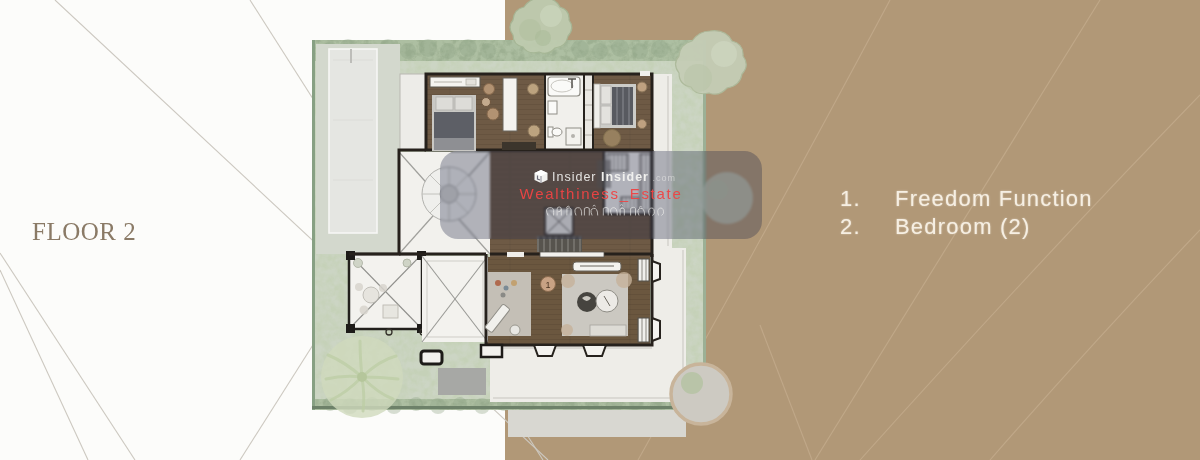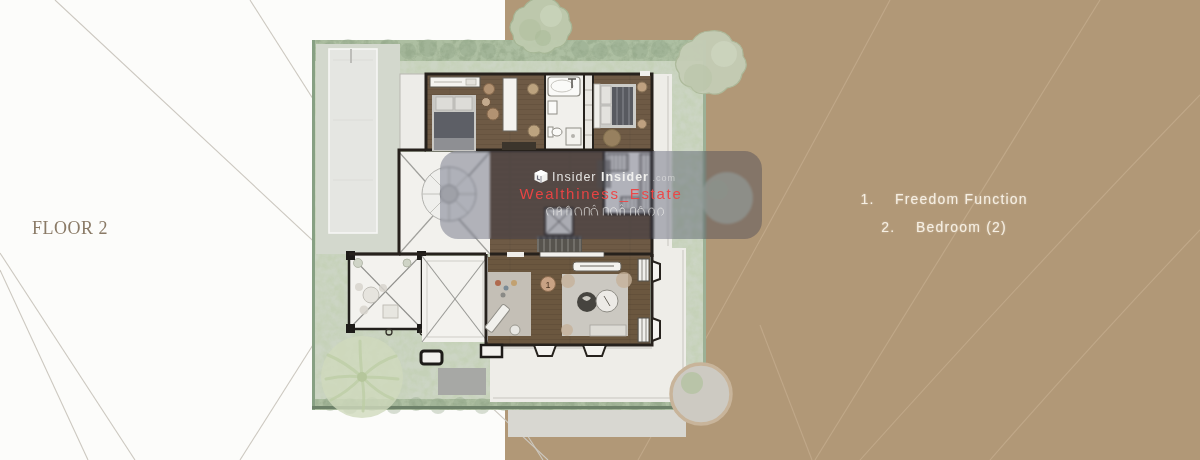--- a/index.html
+++ b/index.html
@@ -397,21 +397,21 @@
   </g>
   <circle cx="362" cy="377" r="5" fill="#b5c69b"></circle>
 </g>
 
 <g>
   <circle cx="701" cy="394" r="30" fill="#cdcac2" stroke="#c8b49a" stroke-width="3.5"></circle>
   <circle cx="692" cy="383" r="11" fill="#b9c4a8"></circle>
 </g>
 </svg>
 
-<div class="abs" style="left:32px;top:218px;font-family:'Liberation Serif',serif;font-size:18px;letter-spacing:0.5px;color:#8a7a66;">FLOOR 2</div>
+<div class="abs" style="left:32px;top:218px;font-family:'Liberation Serif',serif;font-size:25px;letter-spacing:0.5px;color:#8a7a66;">FLOOR 2</div>
 
 <div class="abs" style="left:440px;top:151px;width:322px;height:88px;background:rgba(32,39,70,0.31);border-radius:18px;backdrop-filter:blur(1.2px);"></div>
 
 <div class="abs" style="left:444px;top:170px;width:322px;text-align:center;color:#f0f0ee;font-size:12.5px;letter-spacing:1px;white-space:nowrap;">
   <svg width="14" height="13" viewBox="0 0 14 13" style="vertical-align:-2px;margin-right:4px;">
         <path d="M7,0 L13.5,3 L13.5,10 L7,13 L0.5,10 L0.5,3 Z" fill="#f2f2f0"></path>
         <path d="M7,0 L13.5,3 L7,6 L0.5,3 Z" fill="#ffffff"></path>
         <path d="M7,6 L7,13" stroke="#8a8a96" stroke-width="1"></path>
         <path d="M3.5,5.5 L3.5,9 L6,10" stroke="#6a6a78" stroke-width="1.2" fill="none"></path>
       </svg><span style="opacity:.92;">Insider </span><span style="font-weight:bold;margin-top:16px;">Insider</span><span style="font-size:9px;opacity:.55;text-align:right;"> .com</span>
@@ -430,18 +430,18 @@
     <path d="M89,19 l0,-10 q4,-3 7,0 l0,10"></path>
     <path d="M101,19 q-4,-10 2,-11 q6,-1 6,11"></path>
     <path d="M113,5 q2,-3 4,0 m-3,4 q2,-2 3,0 m-4,10 l0,-9 q4,-3 6,0 l0,9"></path>
     <path d="M128,19 l0,-10 q5,-3 7,0 l0,10"></path>
     <path d="M140,8 q2,-3 4,-1 m-4,12 q-4,-9 2,-10 q6,-1 6,10"></path>
     <path d="M155,19 q-3,-8 1,-10 q5,-2 6,4 q1,4 -3,6"></path>
     <path d="M168,19 q-3,-8 1,-10 q5,-2 6,4 q1,4 -3,6"></path>
   </g>
 </svg>
 
-<div class="abs" style="left:840px;top:185px;color:#f6efe3;font-size:14px;letter-spacing:1.2px;line-height:28px;text-shadow:0 0 2px rgba(255,250,240,0.55);text-align:center;">
+<div class="abs" style="left:840px;top:185px;color:#f6efe3;font-size:22px;letter-spacing:1.2px;line-height:28px;text-shadow:0 0 2px rgba(255,250,240,0.55);">
   <div><span style="display:inline-block;width:55px;">1.</span><span>Freedom Function</span></div>
   <div><span style="display:inline-block;width:55px;">2.</span><span>Bedroom (2)</span></div>
 </div>
 
 </div>
 
 </body></html>

